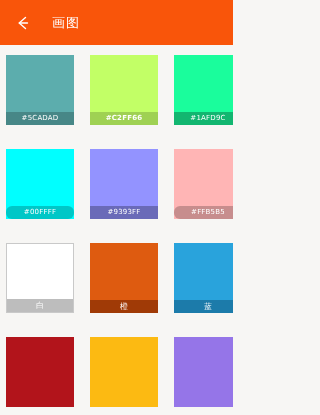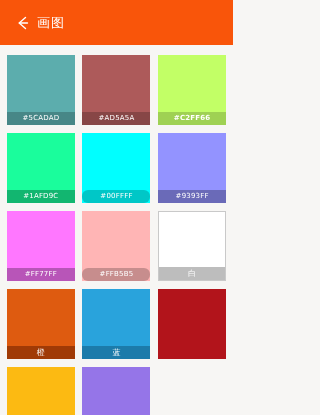--- a/index.html
+++ b/index.html
@@ -38,35 +38,36 @@
     display: flex;
     align-items: center;
     justify-content: center;
     cursor: pointer;
   }
   .back-btn svg { display: block; }
   .title {
     color: #ffffff;
     font-size: 13px;
     letter-spacing: 1px;
-    margin-left: 1px;
+    margin-left: 16px;
     font-family: "DejaVu Sans", "Liberation Sans", sans-serif;
   }
 
   
   .grid {
     flex: 1;
     padding: 8px 6px 0 6px;
     box-sizing: border-box;
     display: grid;
     grid-template-columns: repeat(3, 1fr);
     grid-auto-rows: 78px;
     column-gap: 6px;
     row-gap: 0px;
     overflow: hidden;
+    gap: 16px;
   }
   .cell {
     display: flex;
     align-items: flex-start;
     justify-content: center;
     padding-top: 2px;
     box-sizing: border-box;
   }
   .swatch {
     width: 68px;
@@ -113,47 +114,37 @@
     <div class="title">画图</div>
   </div>
 
   <div class="grid">
       <div class="cell">
         <div class="swatch" style="background: rgb(92, 173, 173);">
           <div class="swatch-label" style="background: rgba(0, 0, 0, 0.22); color: rgb(255, 255, 255);">#5CADAD</div>
         </div>
       </div>
       <div class="cell">
-        <div class="swatch" style="background: rgb(173, 90, 90);">
-          <div class="swatch-label" style="background: rgba(0, 0, 0, 0.22); color: rgb(255, 255, 255);">#AD5A5A</div>
-        </div>
-      </div>
-      <div class="cell">
         <div class="swatch" style="background: rgb(194, 255, 102);">
           <div class="swatch-label" style="background: rgba(0, 0, 0, 0.18); color: rgb(255, 255, 255); font-weight: bold;">#C2FF66</div>
         </div>
       </div>
       <div class="cell">
         <div class="swatch" style="background: rgb(26, 253, 156);">
           <div class="swatch-label" style="background: rgba(0, 0, 0, 0.28); color: rgb(255, 255, 255);">#1AFD9C</div>
         </div>
       </div>
       <div class="cell">
         <div class="swatch" style="background: rgb(0, 255, 255);">
           <div class="swatch-label" style="background: rgba(0, 0, 0, 0.22); color: rgb(255, 255, 255); border-radius: 6px;">#00FFFF</div>
         </div>
       </div>
       <div class="cell">
         <div class="swatch" style="background: rgb(147, 147, 255);">
           <div class="swatch-label" style="background: rgba(0, 0, 0, 0.28); color: rgb(255, 255, 255);">#9393FF</div>
-        </div>
-      </div>
-      <div class="cell">
-        <div class="swatch" style="background: rgb(255, 119, 255);">
-          <div class="swatch-label" style="background: rgba(0, 0, 0, 0.28); color: rgb(255, 255, 255);">#FF77FF</div>
         </div>
       </div>
       <div class="cell">
         <div class="swatch" style="background: rgb(255, 181, 181);">
           <div class="swatch-label" style="background: rgba(0, 0, 0, 0.22); color: rgb(255, 255, 255); border-radius: 6px;">#FFB5B5</div>
         </div>
       </div>
       <div class="cell">
         <div class="swatch bordered" style="background: rgb(255, 255, 255);">
           <div class="swatch-label cjk" style="background: rgb(189, 189, 189); color: rgb(255, 255, 255);">白</div>

